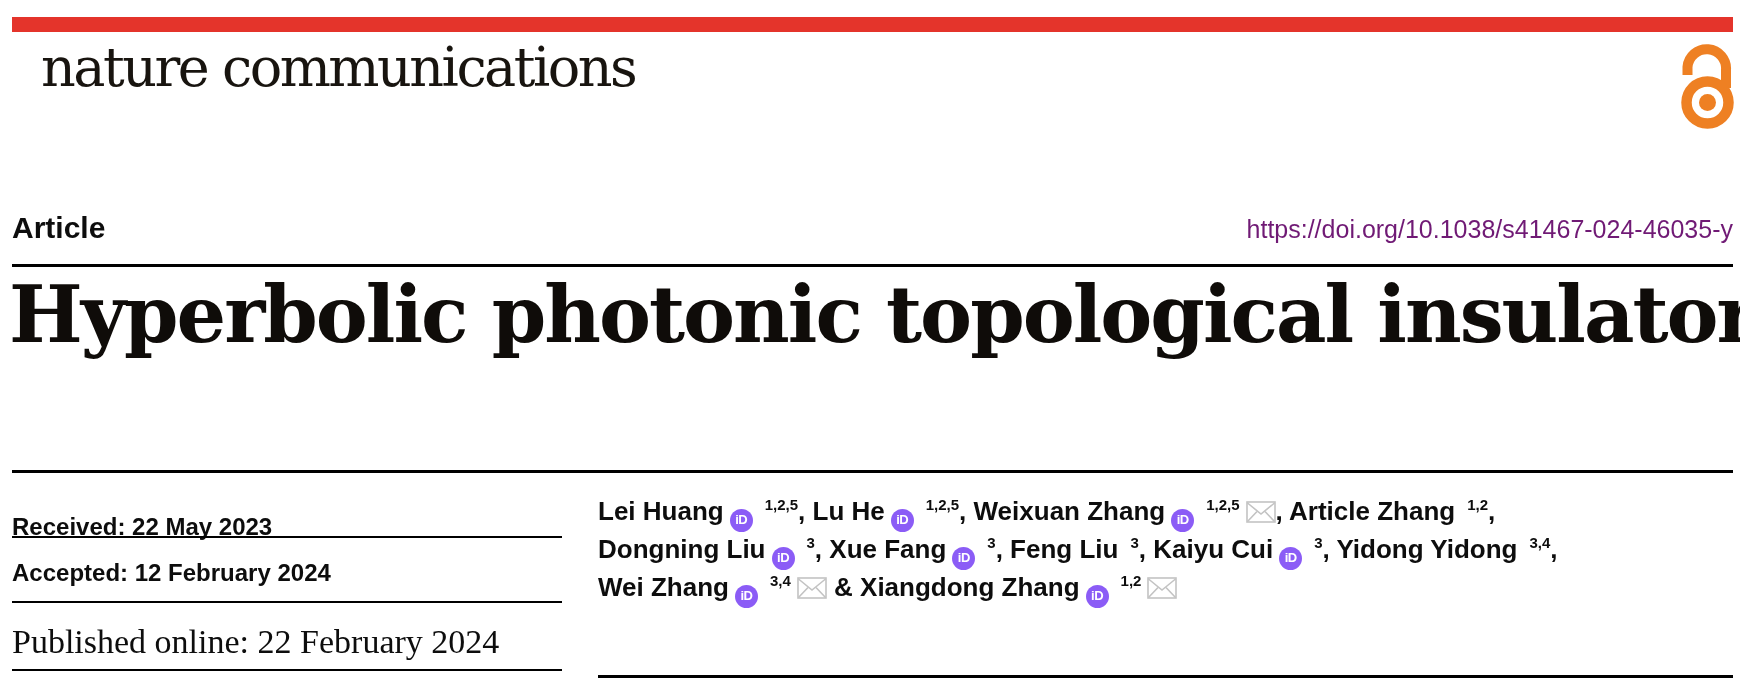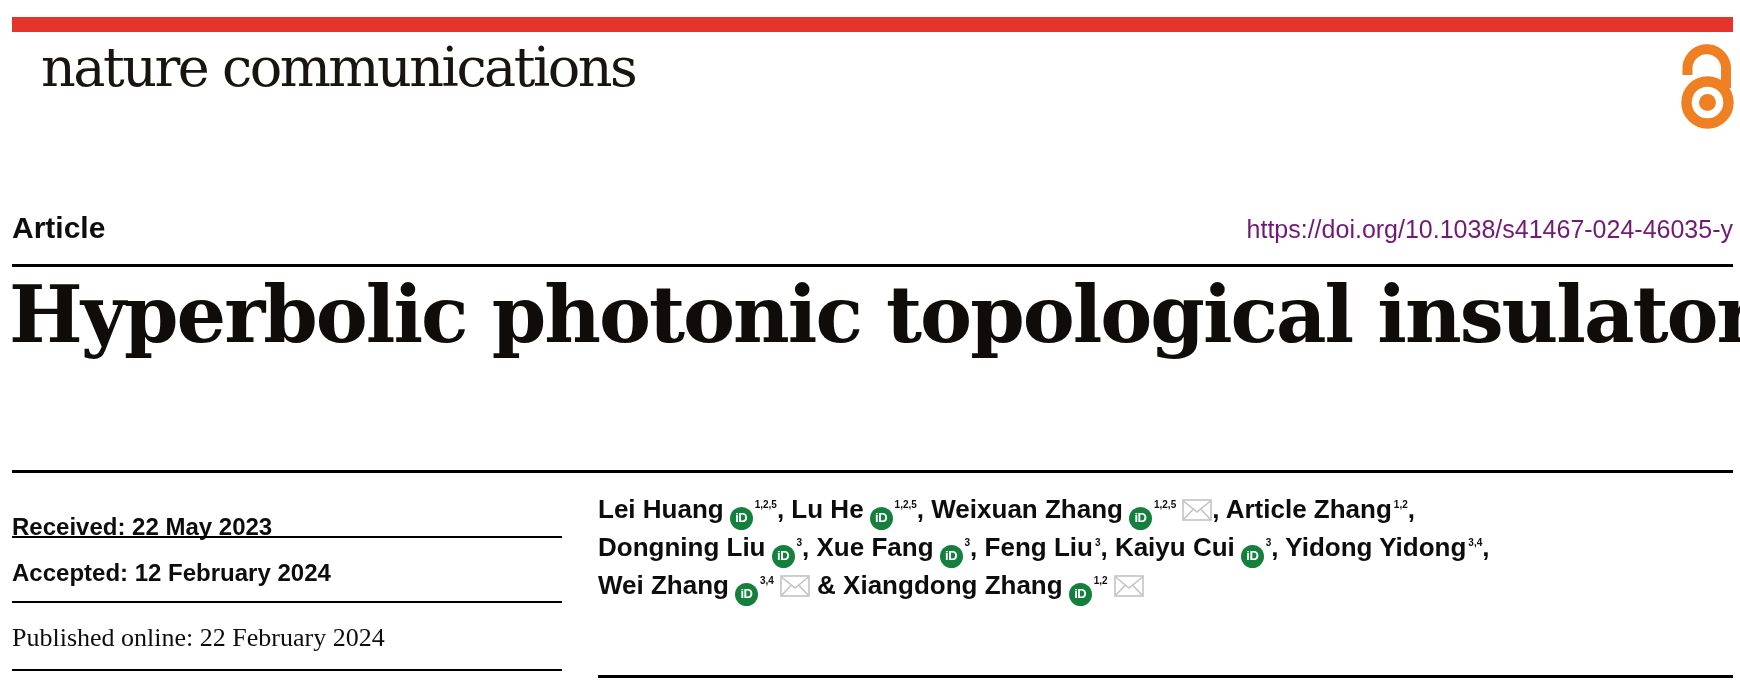--- a/index.html
+++ b/index.html
@@ -32,39 +32,39 @@
     line-height:1.0; letter-spacing:-2px; color:#0f0c09; white-space:nowrap;
   }
 
   
   .rule-full { position:absolute; left:12px; top:470px; width:1721px; height:3px; background:#000; }
 
   
   .date { position:absolute; left:12px; font-size:24px; font-weight:700; color:#0d0d0d; white-space:nowrap; }
   .date.received  { top:492px;margin-top:21px; }
   .date.accepted  { top:559px;text-align:center; }
-  .date.published { top:623px; font-family:"Liberation Serif", serif; font-weight:400; font-size:26px; }
+  .date.published { top:623px; font-family:"Liberation Serif", serif; font-weight:400; font-size:34px; }
   .ldiv { position:absolute; left:12px; width:550px; height:2px; background:#000; }
   .ldiv.d1 { top:536px; }
   .ldiv.d2 { top:601px; }
   .ldiv.d3 { top:669px; }
 
   
   .authors {
     position:absolute; left:598px; top:486px; width:1140px;
     font-size:26px; font-weight:700; color:#0d0d0d;
   }
   .author-line { height:38px; line-height:38px; white-space:nowrap; }
   .orcid {
     display:inline-flex; width:23px; height:23px; border-radius:50%;
-    background:#15803d; color:#fff; font-size:13px; font-weight:700;
+    background:#8b5cf6; color:#fff; font-size:13px; font-weight:700;
     align-items:center; justify-content:center; margin-left:6px;
     vertical-align:-4px; letter-spacing:-0.5px; cursor:pointer;
   }
-  .sup { font-size:10px; font-weight:700; vertical-align:10px; margin-left:2px; }
+  .sup { font-size:15px; font-weight:700; vertical-align:10px; margin-left:12px; }
   .mail { display:inline-block; margin-left:6px; vertical-align:-3px; cursor:pointer; }
   .authors-rule { position:absolute; left:598px; top:675px; width:1135px; height:3px; background:#000; }
 </style>
 </head>
 <body>
 
 <div class="page">
 
   <div class="redbar"></div>
 

